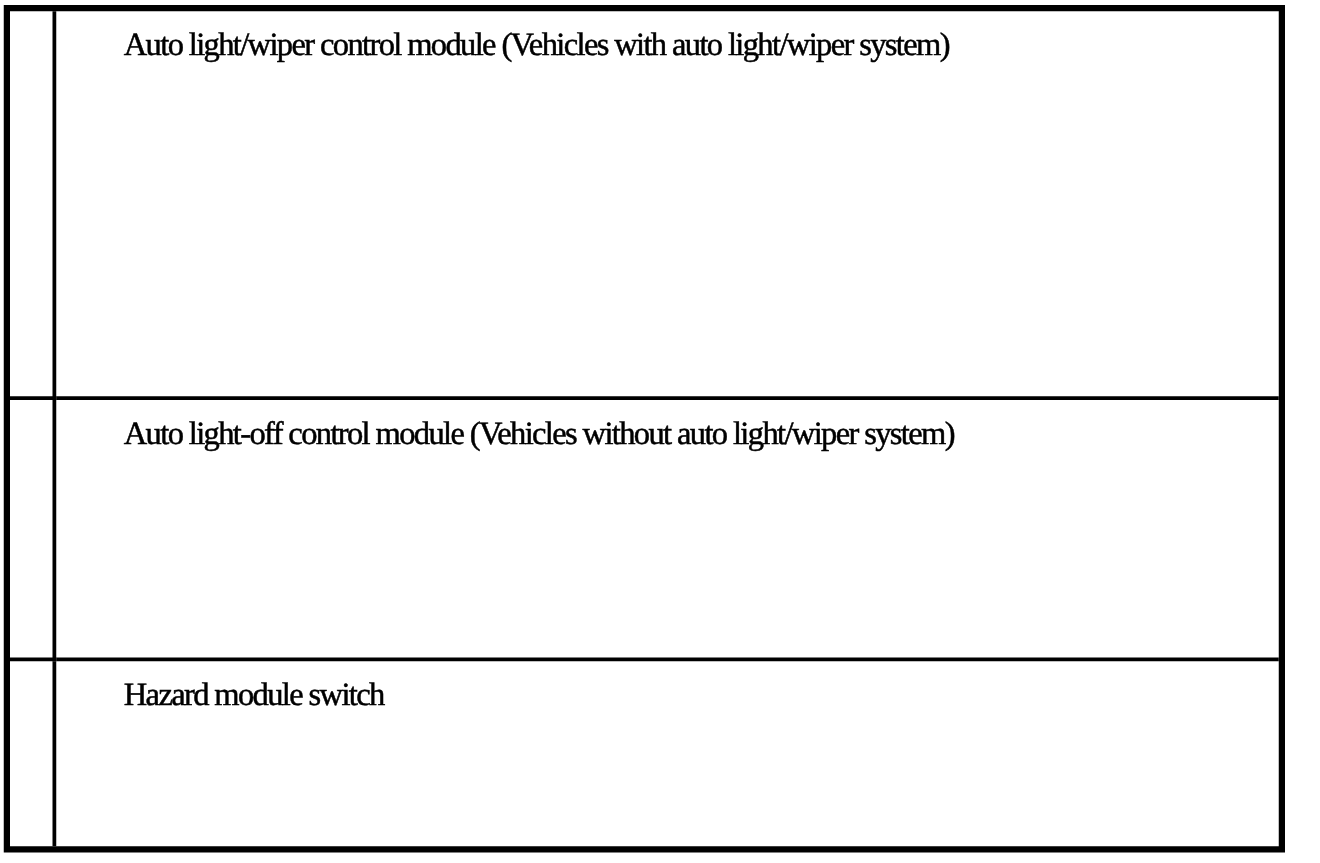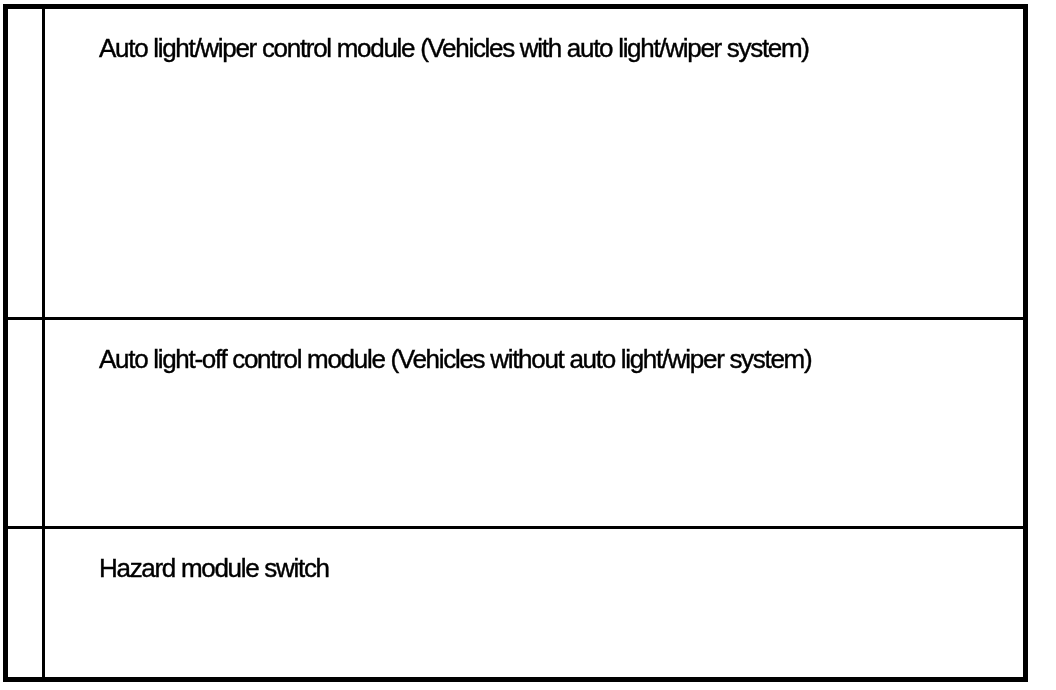--- a/index.html
+++ b/index.html
@@ -30,21 +30,22 @@
   }
   .cell {
     box-sizing: border-box;
     overflow: hidden;
   }
   .cell.num {
     border-right: 3px solid var(--border-color, #000000);
     padding: 9px 0 0 1px;
   }
   .cell.desc {
-    padding: 25px 4px 0 6px;
+    padding: 12px 4px 0 6px;
+    font-family: Liberation Serif, serif;
   }
   .cell.bb {
     border-bottom: 3px solid var(--border-color, #000000);
   }
   .cell-text {
     font-size: 26px;
     line-height: 1.15;
     letter-spacing: -1.3px;
     color: var(--text-color, #000000);
     -webkit-text-stroke: 0.4px var(--text-color, #000000);

